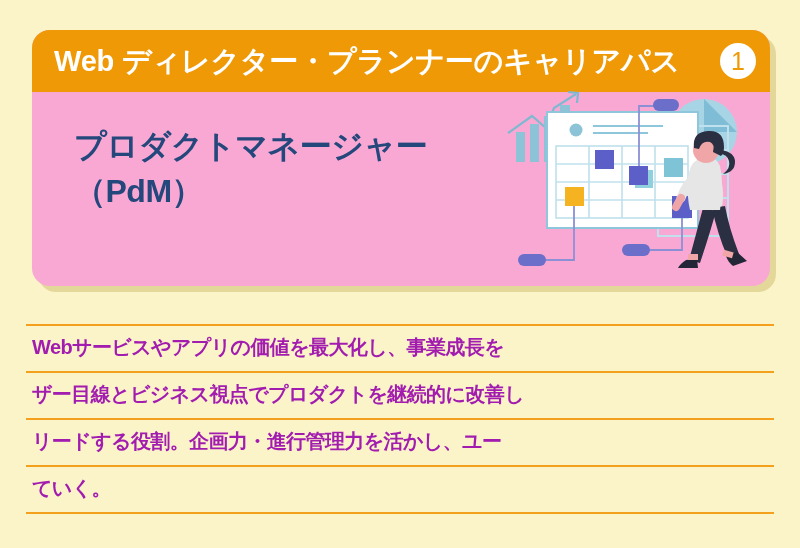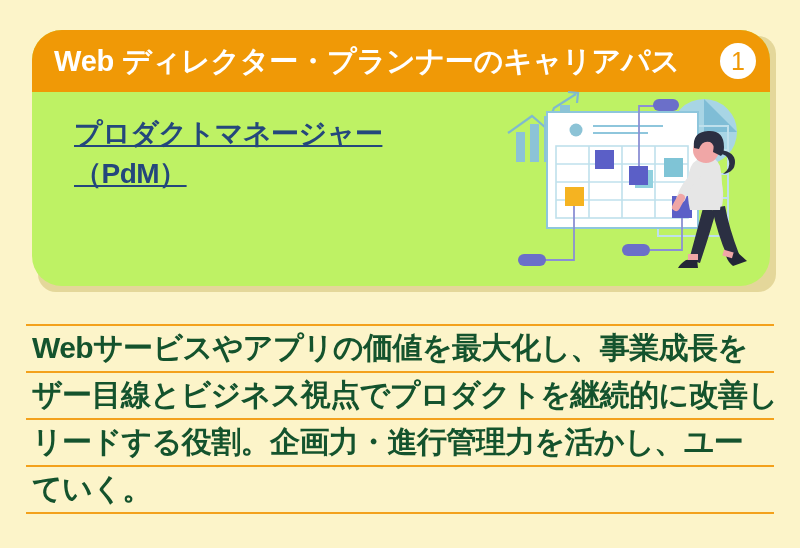--- a/index.html
+++ b/index.html
@@ -30,22 +30,22 @@
     height: 256px;
     border-radius: 18px;
     background: #e4d79a;
   }
   .card {
     position: absolute;
     left: 32px;
     top: 30px;
     width: 738px;
     height: 256px;
-    border-radius: 30px;
-    background: #bef264;
+    border-radius: 18px;
+    background: #f9a8d4;
     overflow: hidden;
     box-sizing: border-box;
   }
   .card-header {
     position: absolute;
     left: 0;
     top: 0;
     width: 100%;
     height: 62px;
     background: #f09906;
@@ -82,28 +82,27 @@
   .card-body {
     position: absolute;
     left: 0;
     top: 62px;
     right: 0;
     bottom: 0;
   }
   .headline {
     position: absolute;
     left: 42px;
-    top: 22px;
+    top: 32px;
     color: #24477c;
-    font-size: 28px;
+    font-size: 32px;
     font-weight: 700;
     line-height: 1.42;
     letter-spacing: -0.5px;
     white-space: pre-line;
-    text-decoration: underline;
   }
 
   
   .illus {
     position: absolute;
     right: 4px;
     top: -4px;
     width: 268px;
     height: 200px;
   }
@@ -121,23 +120,23 @@
     left: 0;
     width: 748px;
     height: 2px;
     background: #f3a11c;
   }
   .body-text {
     position: absolute;
     left: 32px;
     top: 324px;
     width: 744px;
-    font-size: 30px;
+    font-size: 20px;
     font-weight: 700;
-    color: #14532d;
+    color: #a21caf;
     line-height: 47px;
     letter-spacing: -0.6px;
   }
   .body-line {
     height: 47px;
     white-space: nowrap;
     display: block;
   }
 </style>
 </head>

